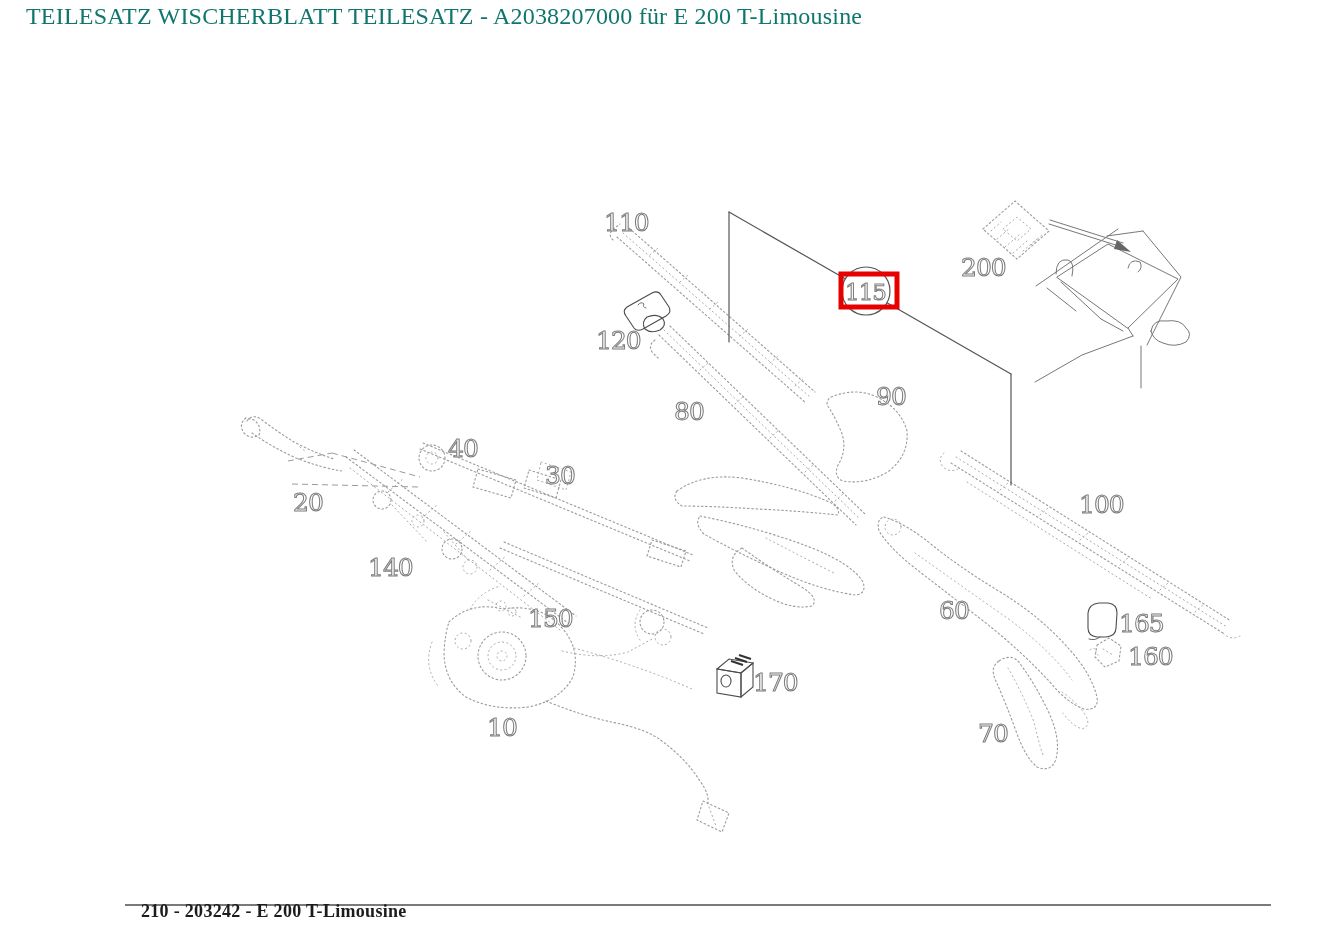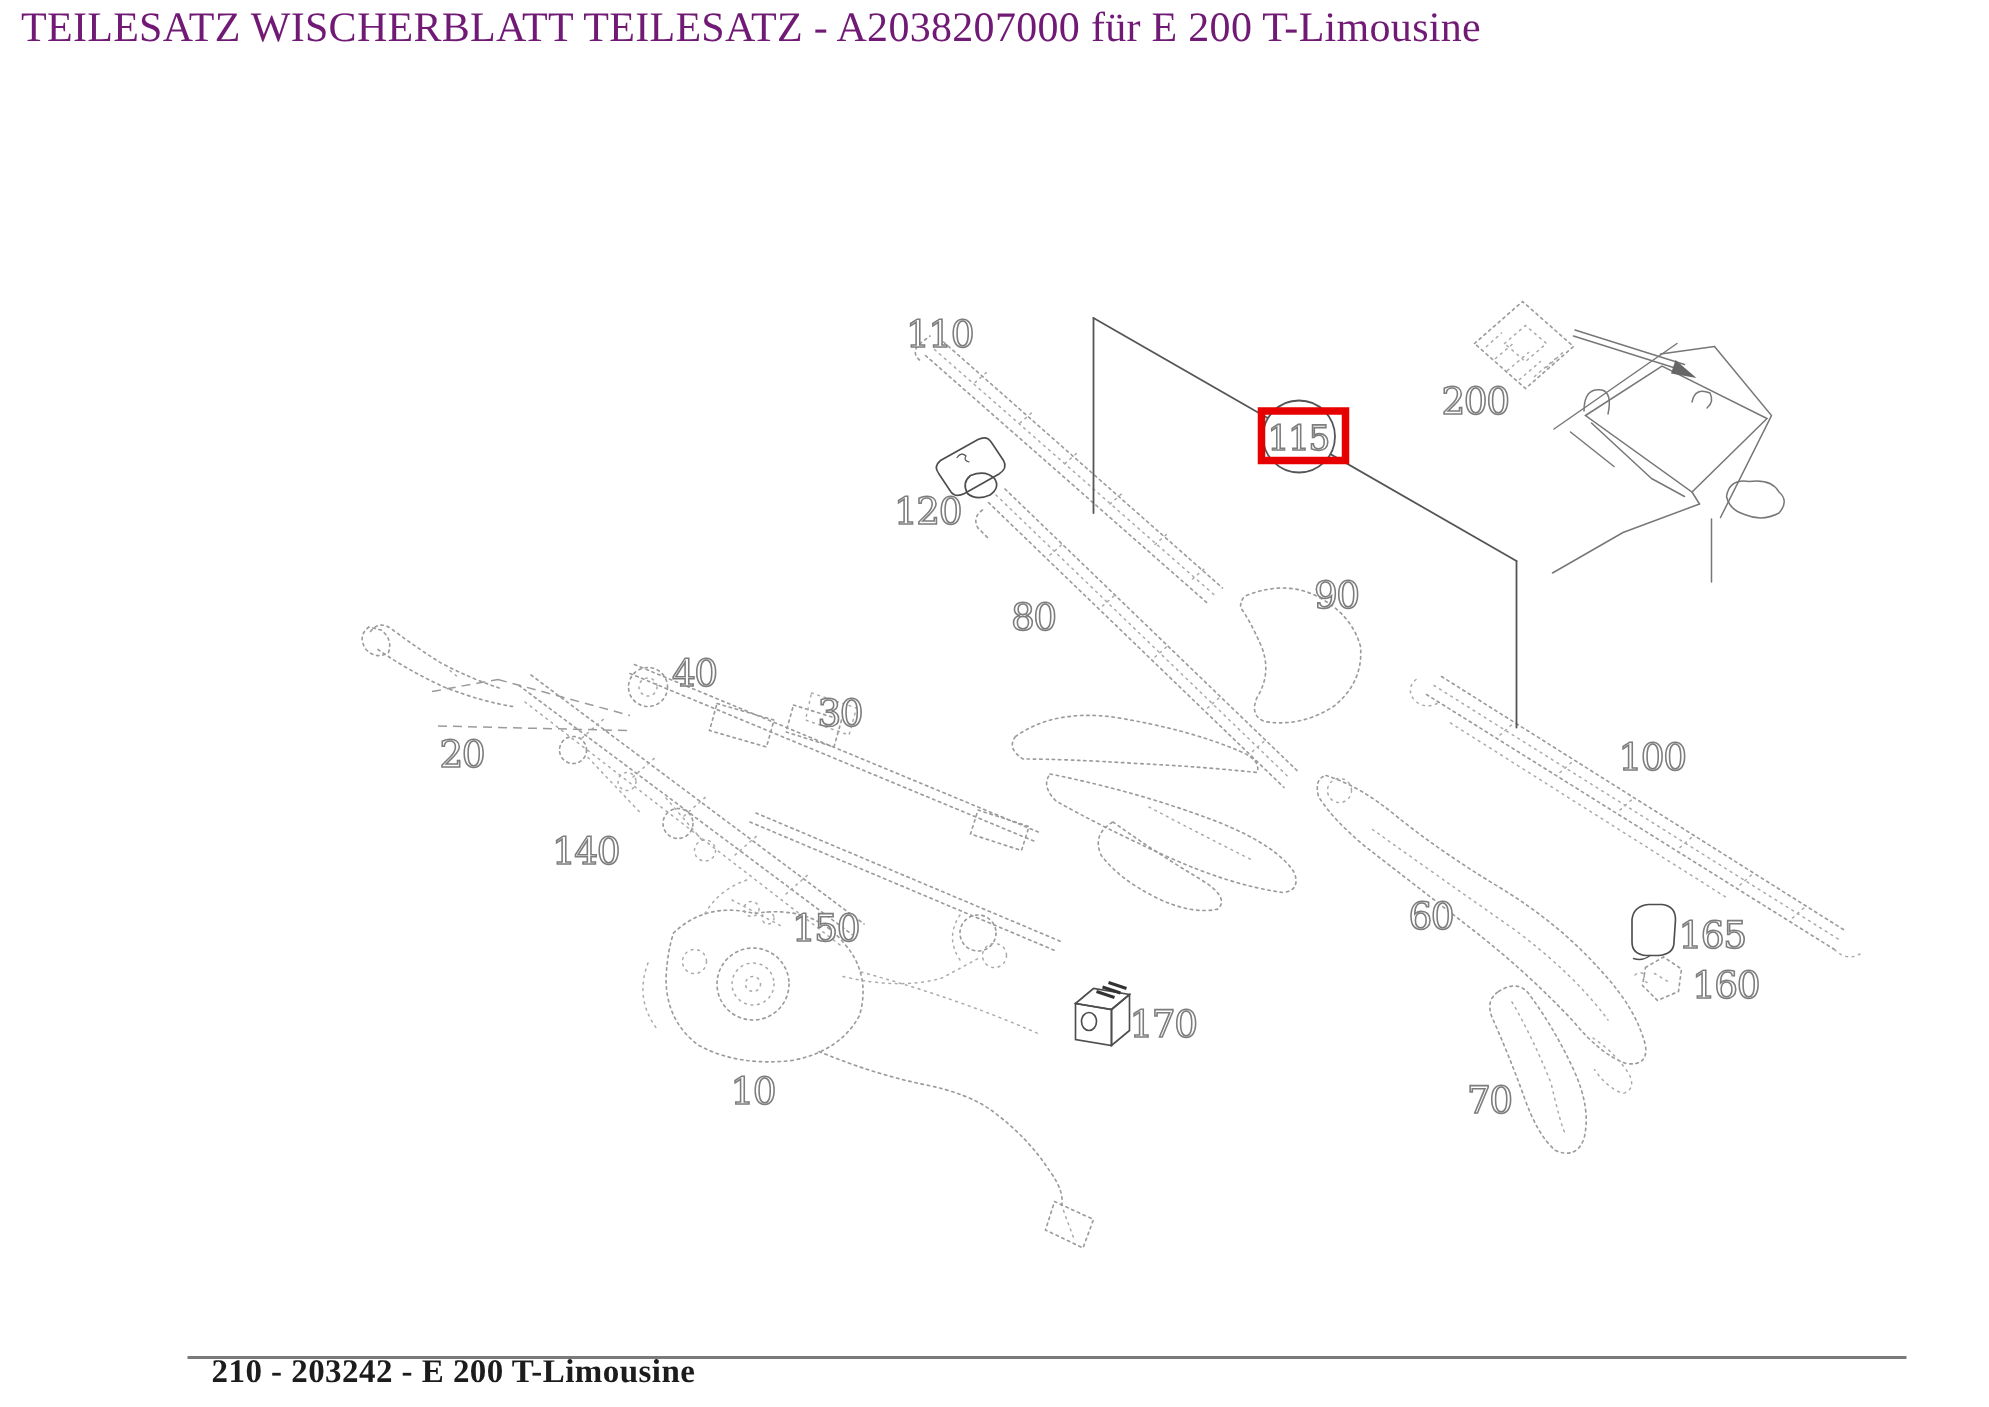--- a/index.html
+++ b/index.html
@@ -1,29 +1,29 @@
 <!DOCTYPE html>
 <html><head>
 <meta charset="utf-8">
 <style>
   html,body { margin:0; padding:0; }
   body {
     width:1326px; height:938px; position:relative; overflow:hidden;
     background:#ffffff; font-family:"Liberation Serif", serif;
   }
   .title {
-    position:absolute; left:14px; top:3px; font-size:28px; color:#701a75;
+    position:absolute; left:26px; top:3px; font-size:24px; color:#0f766e;
     white-space:nowrap; letter-spacing:0.2px;
   }
   .footer-line {
     position:absolute; left:125px; top:904px; width:1146px; height:2px;
     background:#7a7a7a;
   }
   .footer-text {
-    position:absolute; left:141px; top:901px; font-size:22px; font-weight:bold;
+    position:absolute; left:141px; top:901px; font-size:18px; font-weight:bold;
     color:#1c1c1c; letter-spacing:0.3px; white-space:nowrap;
   }
   svg { position:absolute; left:0; top:0; }
   .ln   { stroke:#555; stroke-width:1.2; fill:none; stroke-linecap:round; }
   .car  { stroke:#777; stroke-width:1; fill:none; stroke-linecap:round; }
   .solid{ stroke:#4d4d4d; stroke-width:1.1; fill:none; stroke-linecap:round; }
   .rib  { stroke:#333; stroke-width:2; fill:none; }
   .dot  { stroke:#9b9b9b; stroke-width:1.1; fill:none; stroke-dasharray:1.6 2.6; stroke-linecap:round; }
   .dot2 { stroke:#aaaaaa; stroke-width:1; fill:none; stroke-dasharray:1.2 3.2; stroke-linecap:round; }
   .dash { stroke:#9b9b9b; stroke-width:1; fill:none; stroke-dasharray:6 4; }

